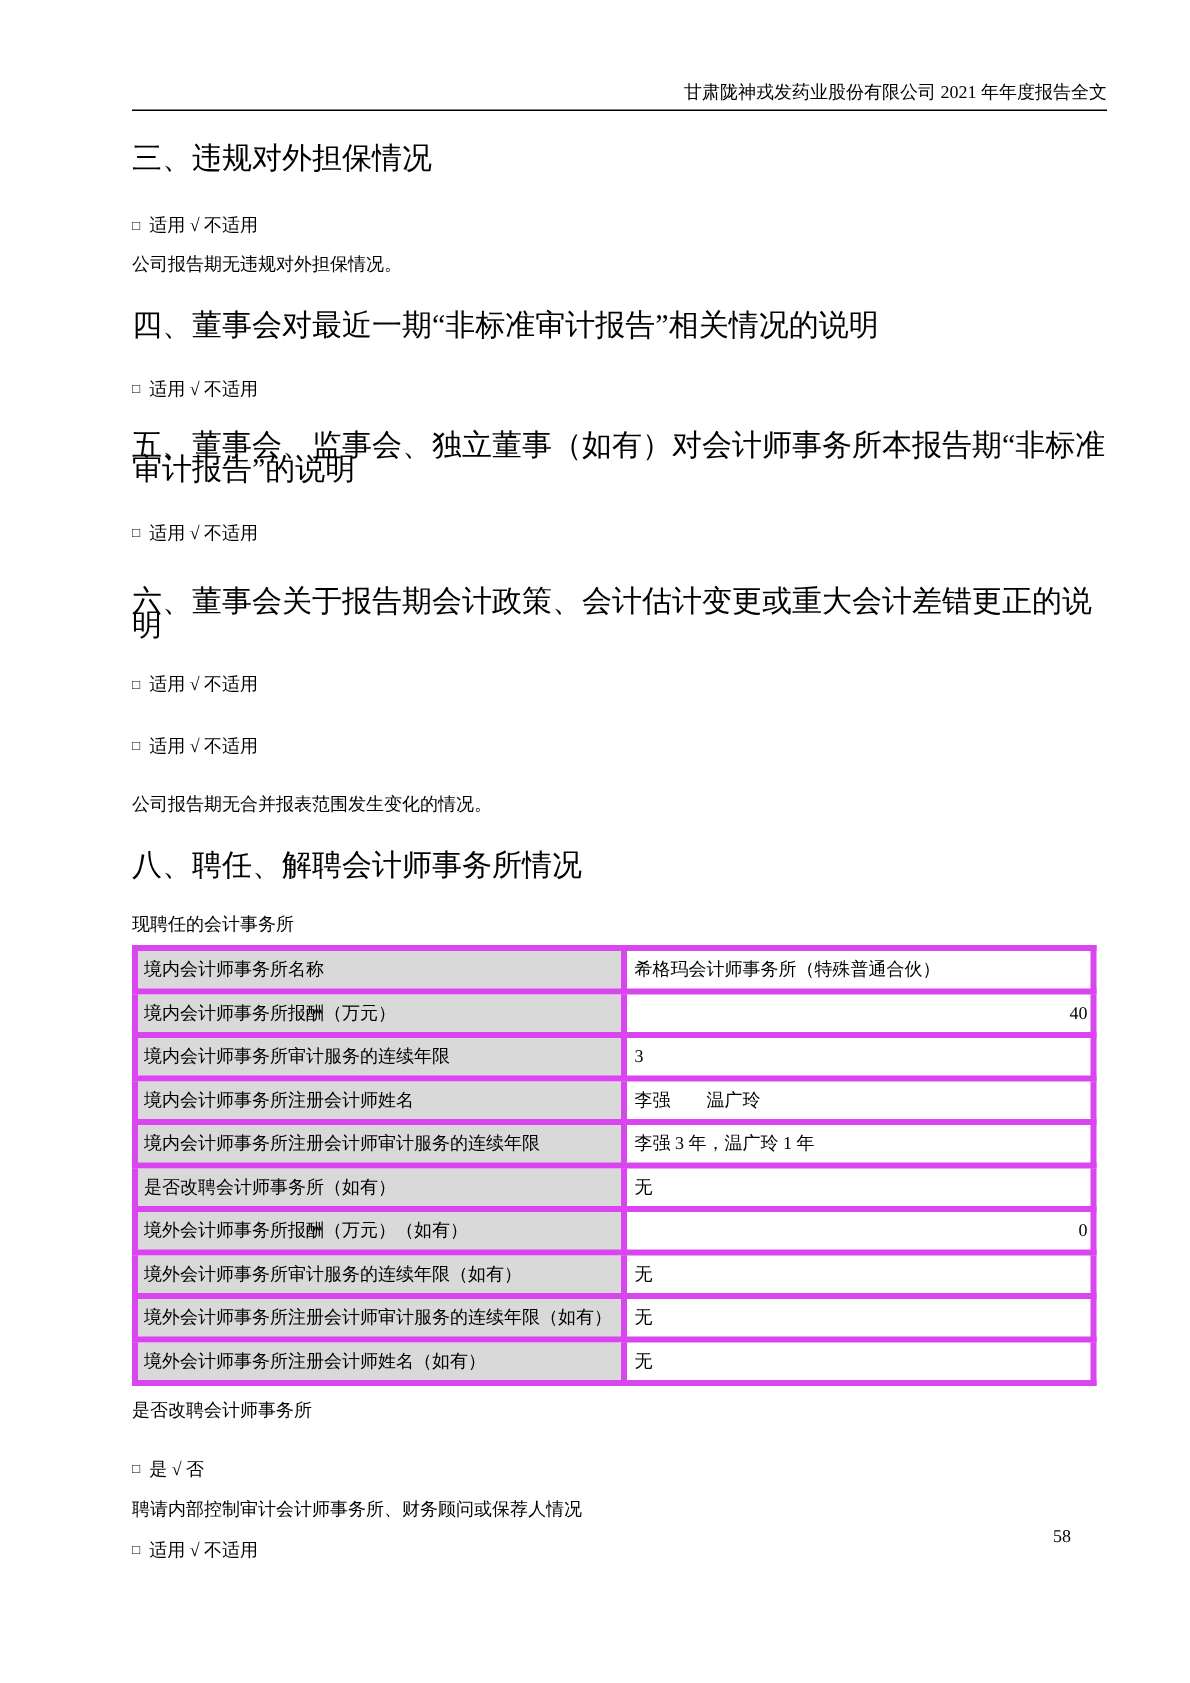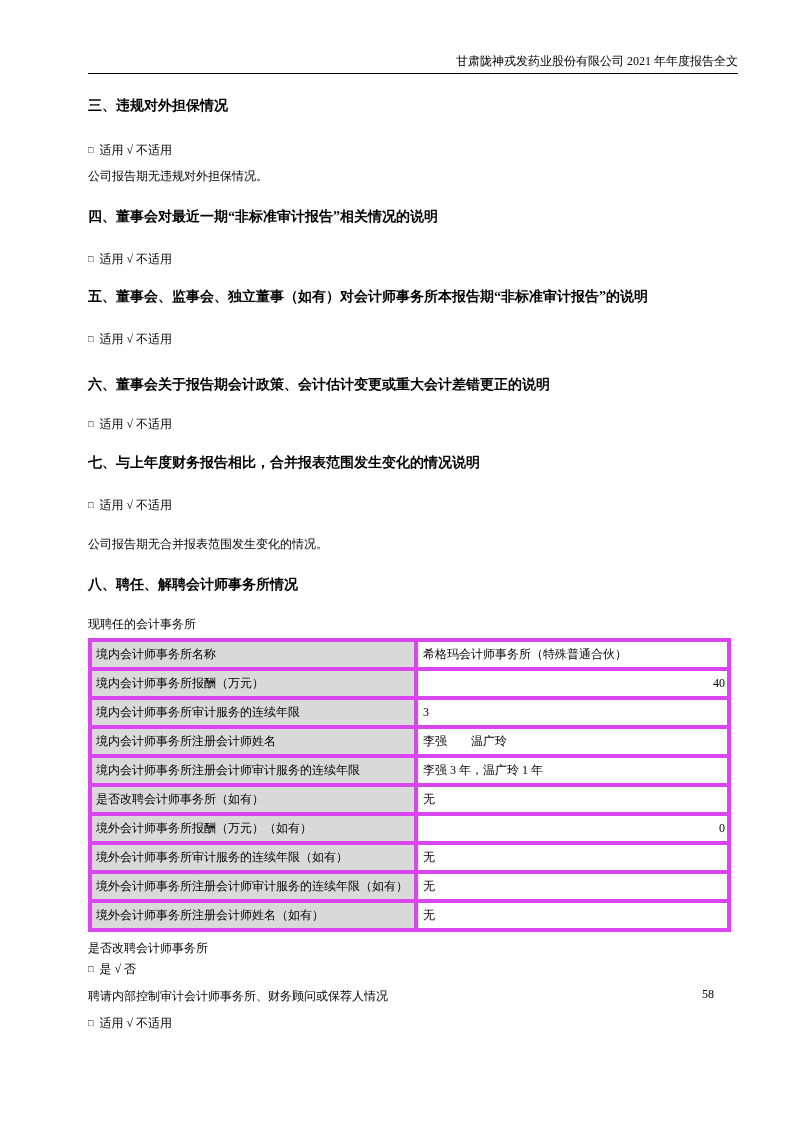--- a/index.html
+++ b/index.html
@@ -6,31 +6,31 @@
   .page{
     position:relative;
     width:793px;height:1122px;
     background:#ffffff;color:#000000;
     font-family:"Liberation Serif","DejaVu Serif",serif;
     overflow:hidden;
   }
   .content{position:absolute;left:88px;top:0;width:650px;}
   .header{padding-top:55px;padding-bottom:6px;border-bottom:1px solid #000;}
   .header-title{text-align:right;font-size:12px;line-height:12px;}
-  .heading{font-size:14px;line-height:16px;font-weight:bold;margin:0;}
+  .heading{font-size:20px;line-height:16px;font-weight:normal;margin:0;}
   .line{font-size:12px;line-height:13px;margin:0;}
   .box{display:inline-block;font-size:9px;line-height:9px;vertical-align:1px;margin-right:3px;}
   table.acct{border-collapse:collapse;width:643px;table-layout:fixed;margin:0;}
   table.acct td{
     border:4px solid #d946ef;height:25px;font-size:12px;
     padding:0 5px;overflow:hidden;vertical-align:middle;
   }
   table.acct td.label{background:#d9d9d9;width:314px;padding:0 4px;}
   table.acct td.num{text-align:right;padding-right:2px;padding-left:19px;}
-  .pagenum{position:absolute;left:702px;top:988px;font-size:12px;line-height:12px;text-align:right;}
+  .pagenum{position:absolute;left:702px;top:1018px;font-size:12px;line-height:12px;text-align:right;}
 </style>
 </head>
 <body>
 
 <div class="page">
   <div class="content">
 
     <div class="header">
       <div class="header-title">甘肃陇神戎发药业股份有限公司 2021 年年度报告全文</div>
     </div>
@@ -53,21 +53,20 @@
       <span class="box">□</span>
       <span>适用 √ 不适用</span>
     </div>
 
     <h2 class="heading" style="margin-top:31px">六、董事会关于报告期会计政策、会计估计变更或重大会计差错更正的说明</h2>
     <div class="line" style="margin-top:25px">
       <span class="box">□</span>
       <span>适用 √ 不适用</span>
     </div>
 
-    <h2 class="heading" style="margin-top:24px">七、与上年度财务报告相比，合并报表范围发生变化的情况说明</h2>
     <div class="line" style="margin-top:28px">
       <span class="box">□</span>
       <span>适用 √ 不适用</span>
     </div>
     <div class="line" style="margin-top:26px">公司报告期无合并报表范围发生变化的情况。</div>
 
     <h2 class="heading" style="margin-top:26px">八、聘任、解聘会计师事务所情况</h2>
     <div class="line" style="margin-top:25px">现聘任的会计事务所</div>
 
     <table class="acct" style="margin-top:7px">
@@ -109,21 +108,21 @@
           <td>无</td>
         </tr>
         <tr>
           <td class="label">境外会计师事务所注册会计师姓名（如有）</td>
           <td>无</td>
         </tr>
       </tbody>
     </table>
 
     <div class="line" style="margin-top:10px">是否改聘会计师事务所</div>
-    <div class="line" style="margin-top:8px">
+    <div class="line" style="margin-top:26px">
       <span class="box">□</span>
       <span>是 √ 否</span>
     </div>
     <div class="line" style="margin-top:14px">聘请内部控制审计会计师事务所、财务顾问或保荐人情况</div>
     <div class="line" style="margin-top:14px">
       <span class="box">□</span>
       <span>适用 √ 不适用</span>
     </div>
 
   </div>

